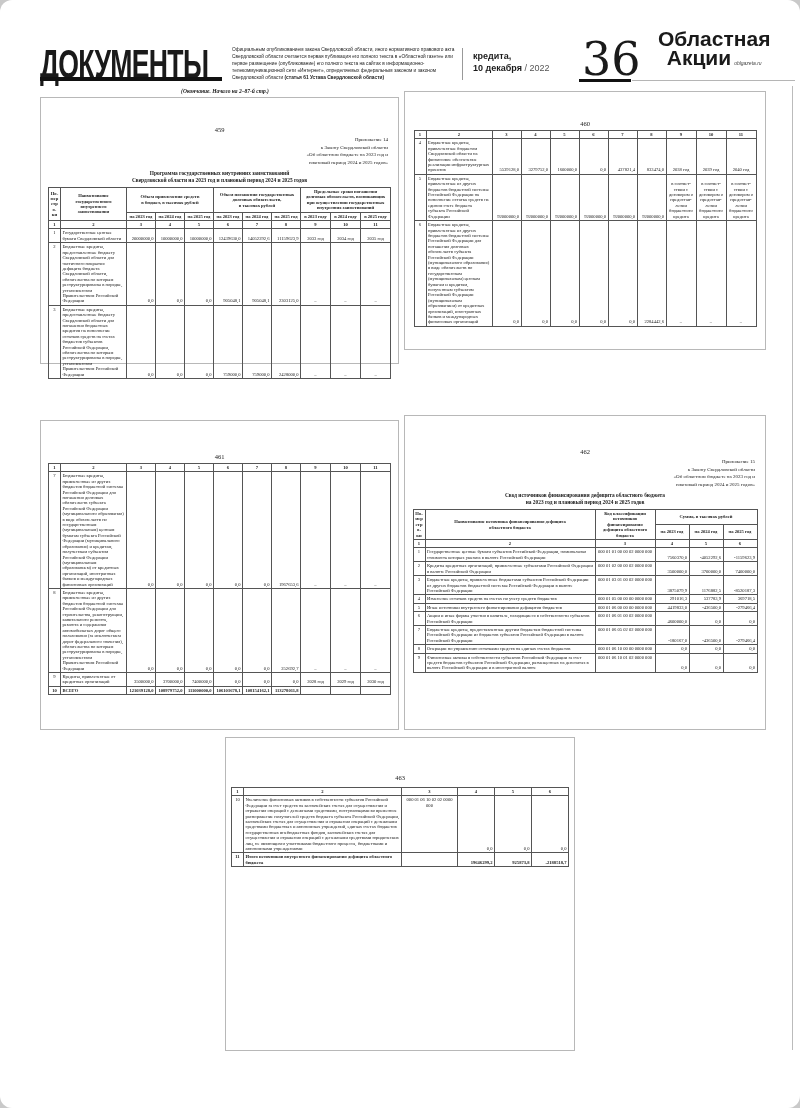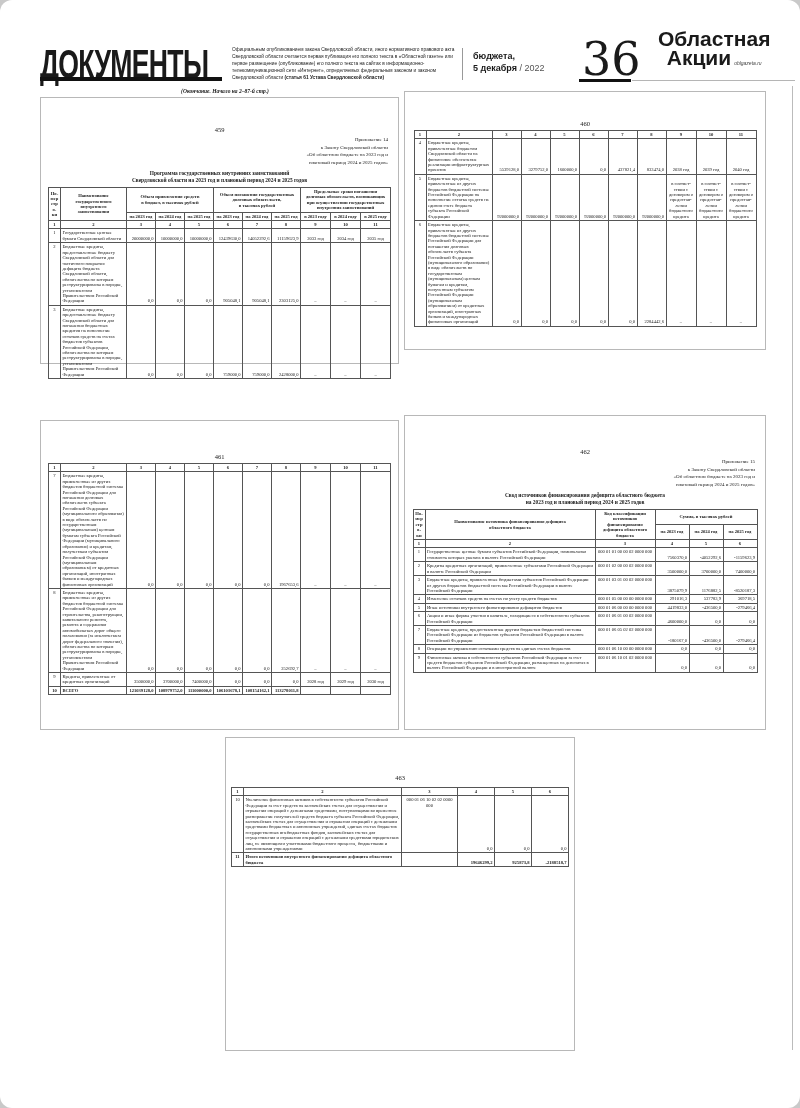--- a/index.html
+++ b/index.html
@@ -59,22 +59,22 @@
 </head>
 <body>
 
 <div class="page">
 
   <div class="masthead">ДОКУМЕНТЫ</div>
   <div class="masthead-rule"></div>
   <div class="legal"><span>Официальным опубликованием закона Свердловской области, иного нормативного правового акта Свердловской области считается первая публикация его полного текста в «Областной газете» или первое размещение (опубликование) его полного текста на сайтах в информационно-телекоммуникационной сети «Интернет», определяемых федеральным законом и законом Свердловской области </span><b>(статья 61 Устава Свердловской области)</b></div>
   <div class="hdr-div"></div>
   <div class="datebox">
-    <div>бюджета,</div>
-    <div><span>5 декабря</span> <span class="yr">/ 2022</span></div>
+    <div>кредита,</div>
+    <div><span>10 декабря</span> <span class="yr">/ 2022</span></div>
   </div>
   <div class="issue-no">36</div>
   <div class="issue-rule"></div>
   <div class="grey-rule"></div>
   <div class="brand">
     <div>Областная</div>
     <div><span>Акции</span><span class="site">oblgazeta.ru</span></div>
   </div>
   <div class="contnote">(Окончание. Начало на 2–87-й стр.)</div>
   <div class="page-rule-right"></div>

